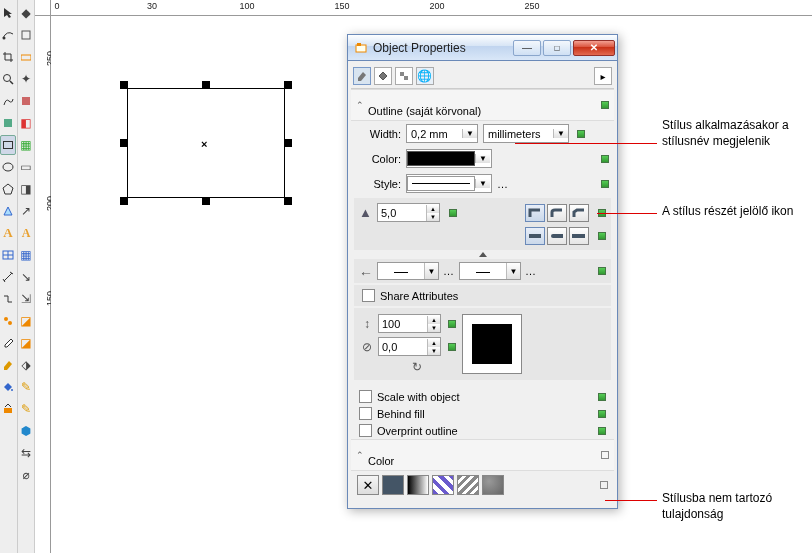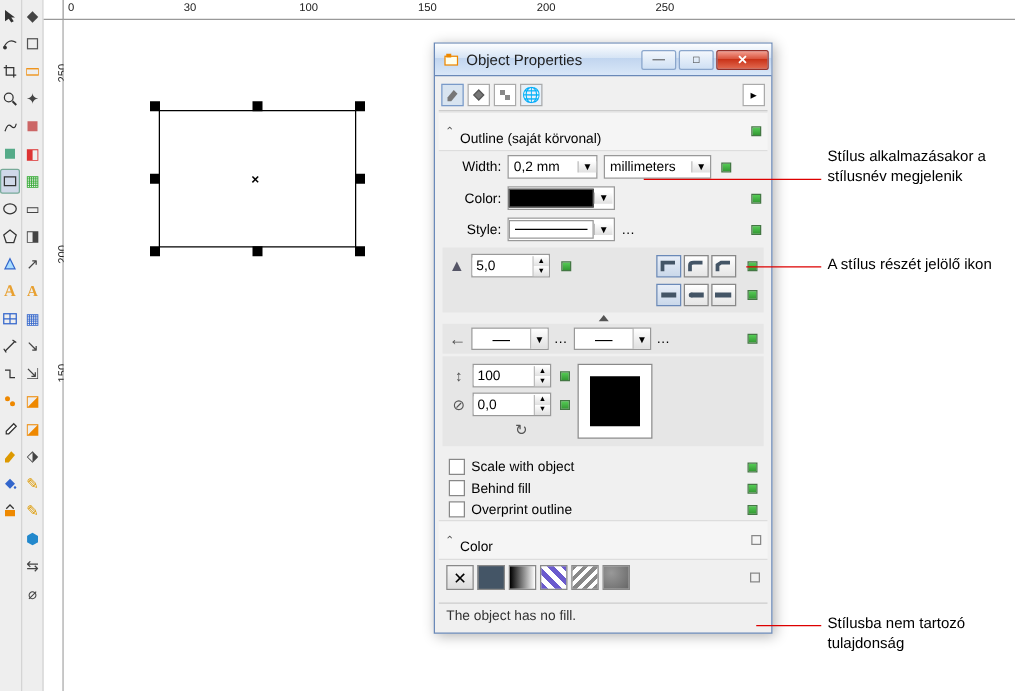--- a/index.html
+++ b/index.html
@@ -429,20 +429,24 @@
       <span class="dots">…</span>
       <div class="asel">
           <div class="aval">—</div>
           <div class="arr">▼</div>
         </div>
       <span class="dots">…</span>
       <span style="flex:1"></span>
       <span class="small-ind green"></span>
     </div>
 
+    <div class="cb-row" style="background:#e6e6e6;margin:0 3px 2px;padding:4px 8px">
+      <span class="cb"></span>
+      <span>Share Attributes</span>
+    </div>
 
     <div class="nib-row">
       <div class="nib-col">
         <div class="nibline">
           <span class="ic">↕</span>
           <div class="spin">
             <input value="100" style="">
             <div class="spinbtns">
                 <div>▲</div>
                 <div>▼</div>
@@ -497,21 +501,20 @@
       <div class="fsw x">✕</div>
       <div class="fsw solid"></div>
       <div class="fsw grad"></div>
       <div class="fsw patt"></div>
       <div class="fsw patt2"></div>
       <div class="fsw noise"></div>
       <span style="flex:1"></span>
       <span class="small-ind"></span>
     </div>
     <div style="height:6px"></div>
-    <div class="status">The object has no fill.</div>
   </div>
 </div>
 
 <div class="ann-line" style="top:143px;left:515px;width:142px"></div>
 <div class="ann-text" style="top:118px;left:662px">Stílus alkalmazásakor a stílusnév megjelenik</div>
 
 <div class="ann-line" style="top:213px;left:597px;width:60px"></div>
 <div class="ann-text" style="top:204px;left:662px">A stílus részét jelölő ikon</div>
 
 <div class="ann-line" style="top:500px;left:605px;width:52px"></div>

